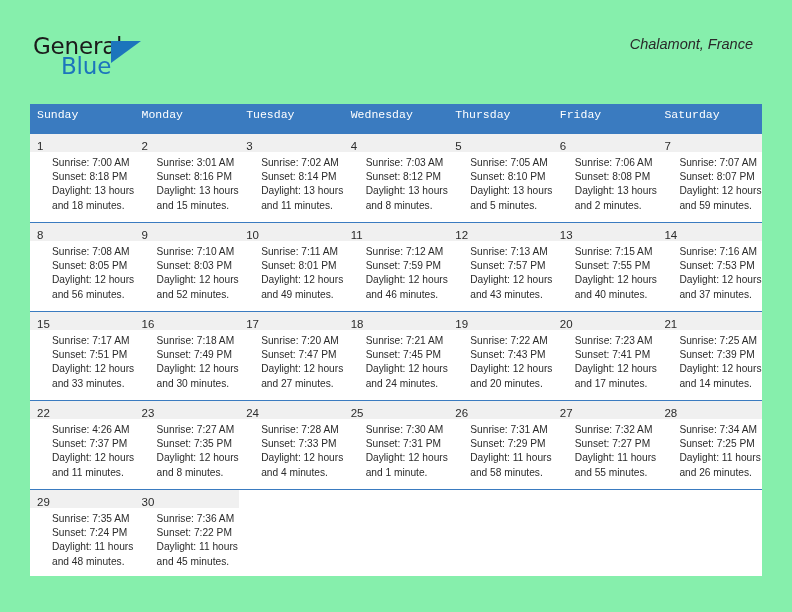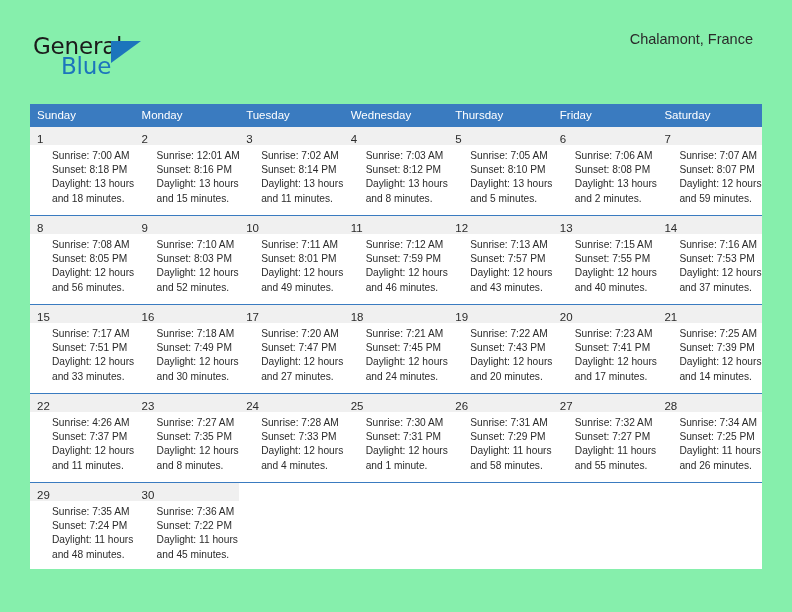--- a/index.html
+++ b/index.html
@@ -73,47 +73,49 @@
   }
   .cal-title {
     font-size: 27px;
     font-weight: 400;
     color: #1c1c1c;
     line-height: 34px;
     letter-spacing: 0.1px;
     font-family: "Liberation Sans", sans-serif;
   }
   .cal-subtitle {
+    margin-top: 5px;
     font-size: 14.5px;
     font-weight: 400;
     color: #2a2a2a;
     line-height: 18px;
     font-family: "Liberation Sans", sans-serif;
+    font-style: italic;
   }
 
   
   .calendar {
     position: absolute;
     left: 30px;
     top: 104px;
     width: 732px;
     border-collapse: collapse;
     table-layout: fixed;
   }
 
   .calendar th {
     background: #3a7bc0;
     color: #ffffff;
     font-size: 11.5px;
     font-weight: 400;
     text-align: left;
-    padding: 5px 0 5px 7px;
+    padding: 5px 0 12px 7px;
     height: 21px;
     line-height: 12px;
-    font-family: Liberation Sans, sans-serif;
+    font-family: Liberation Mono, monospace;
   }
 
   .calendar td {
     vertical-align: top;
     padding: 0;
     width: 104.57px;
     border-top: 1.2px solid #3a7bc0;
     background: #ffffff;
   }
 
@@ -196,21 +198,21 @@
                 <div>Sunset: 8:18 PM</div>
                 <div>Daylight: 13 hours</div>
                 <div>and 18 minutes.</div>
               </div>
             </div>
           </td>
           <td>
             <div class="daycell">
               <div class="daynum-band"><span class="daynum">2</span></div>
               <div class="dayinfo">
-                <div>Sunrise: 12:01 AM</div>
+                <div>Sunrise: 3:01 AM</div>
                 <div>Sunset: 8:16 PM</div>
                 <div>Daylight: 13 hours</div>
                 <div>and 15 minutes.</div>
               </div>
             </div>
           </td>
           <td>
             <div class="daycell">
               <div class="daynum-band"><span class="daynum">3</span></div>
               <div class="dayinfo">

